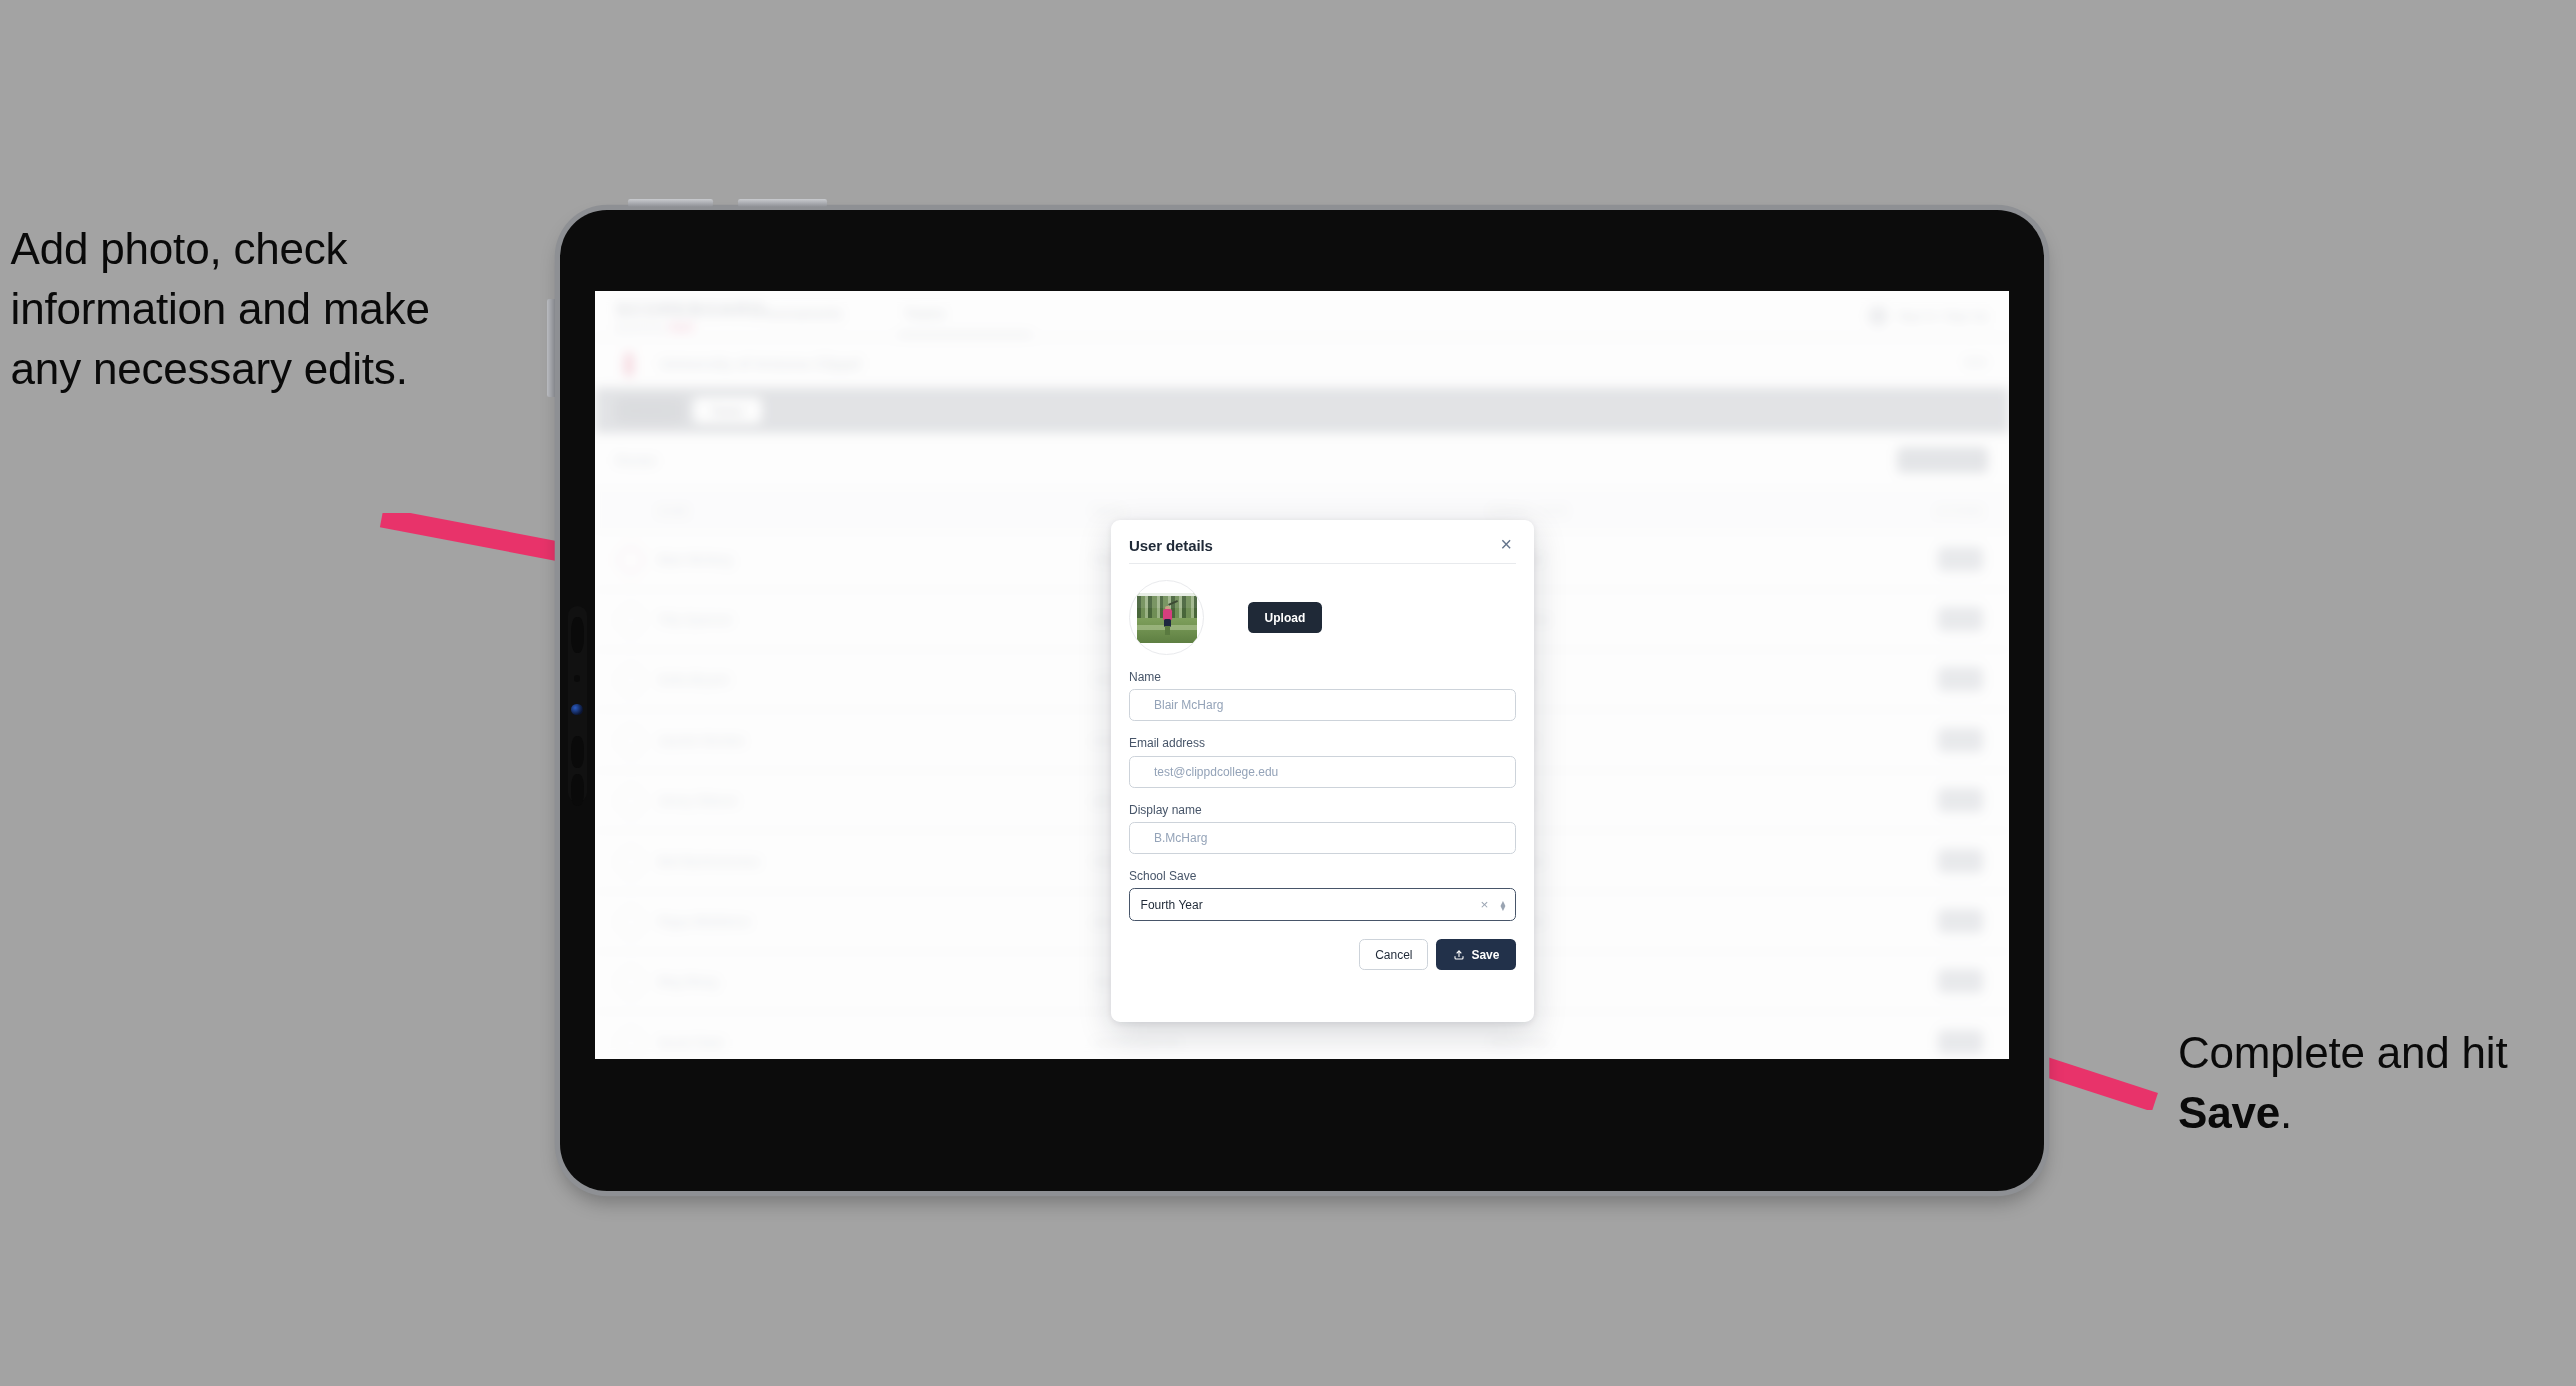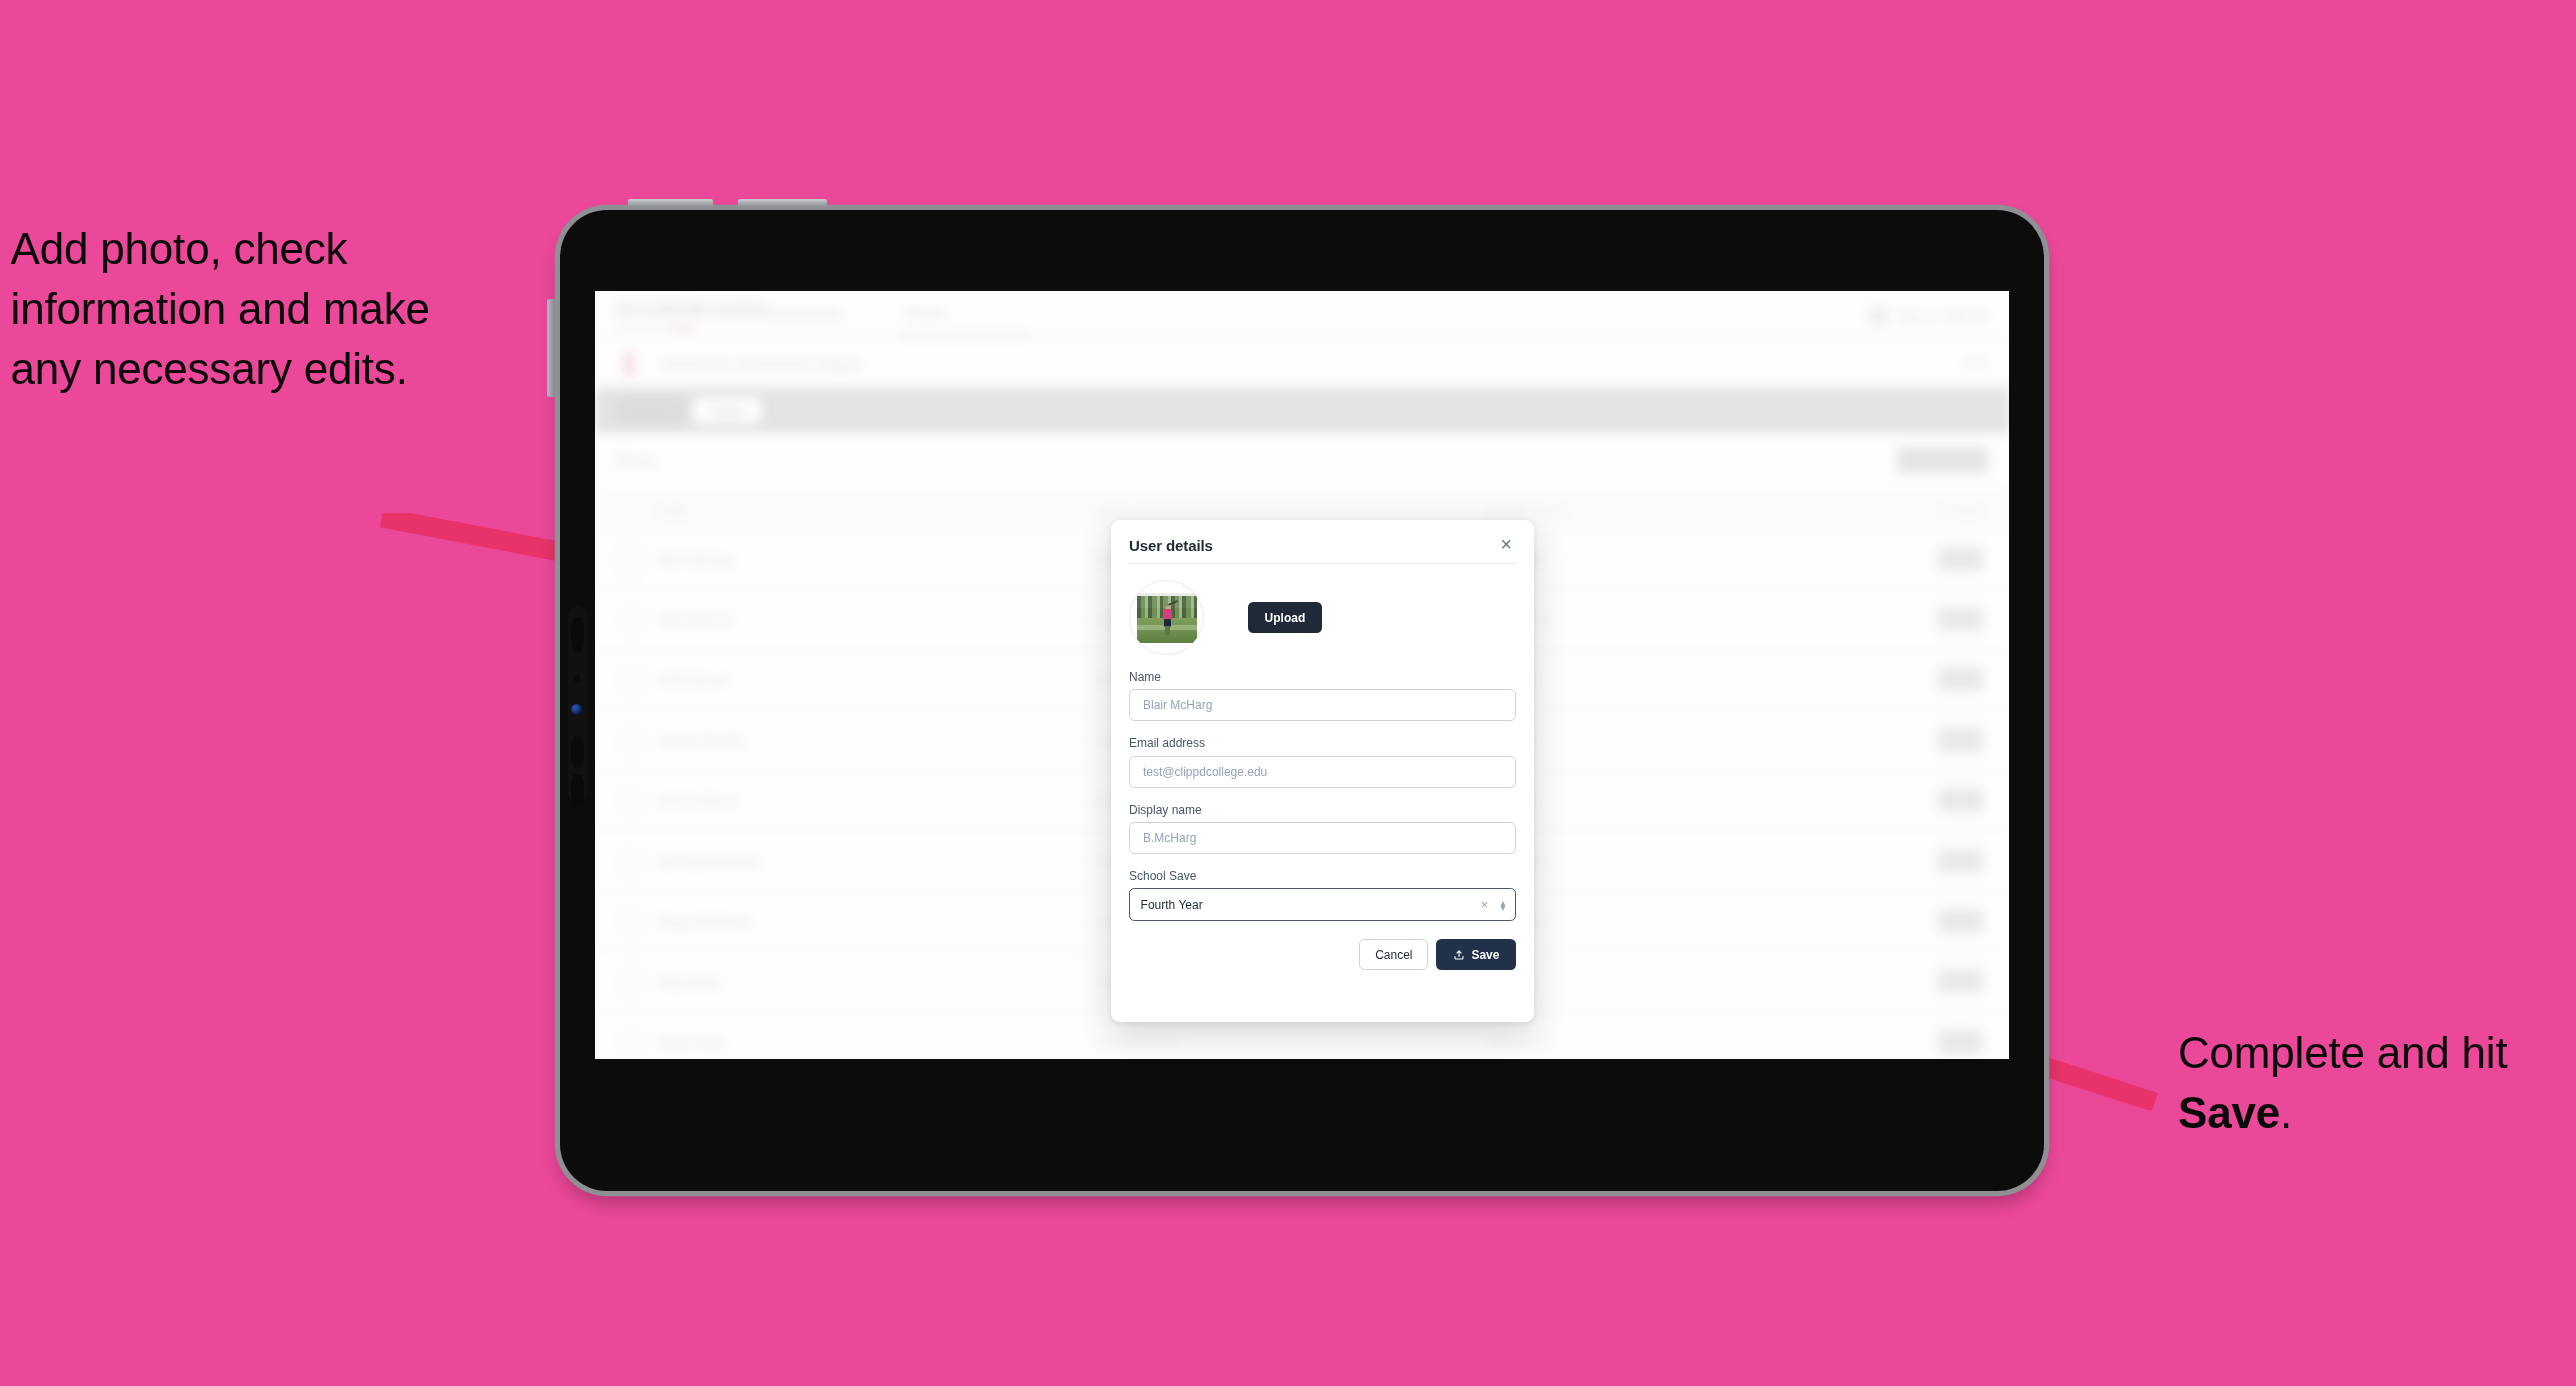--- a/index.html
+++ b/index.html
@@ -2,21 +2,21 @@
 <html style="font-size:12px"><head>
 <meta charset="utf-8">
 <style>
   * { box-sizing: border-box; margin: 0; padding: 0; }
   html, body {
     width: 2576px; height: 1386px;
     background: #ffffff;
     font-family: "Liberation Sans", sans-serif;
     overflow: hidden;
   }
-  .stage { position: relative; width: 2576px; height: 1386px; background:#ec4899; }
+  .stage { position: relative; width: 2576px; height: 1386px; background:#a3a3a3; }
 
   
   .annot {
     position: absolute;
     color: #0a0a0a;
     font-size: 44px;
     line-height: 1.36;
     letter-spacing: -0.2px;
     font-weight: 400;
   }
@@ -151,21 +151,21 @@
   .upload-btn {
     background:#1f2937; color:#ffffff; border:none; border-radius:5.3px;
     padding:8.3px 16.6px; font-size:12px; font-weight:600; cursor:pointer;
     font-family:"Liberation Sans", sans-serif;
   }
 
   .field { margin-top:15px; }
   .field-label { font-size:12px; color:#475569; margin-bottom:5.3px; font-weight:500; }
   .field-input {
     width:100%; height:32px; border:0.8px solid #cdd3da; border-radius:5.3px;
-    padding:0 13px; font-size:12px; color:#94a3b8; background:#fff;
+    padding:0 24px; font-size:12px; color:#94a3b8; background:#fff;
     font-family:"Liberation Sans", sans-serif;
   }
   .field-input::placeholder { color:#94a3b8; }
 
   .select-wrap { position:relative; }
   .select-box {
     width:100%; height:33px; border:0.8px solid #475569; border-radius:5.3px;
     padding:0 10.6px; display:flex; align-items:center;
     font-size:12px; color:#1f2937; font-weight:500; background:#fff;
   }

